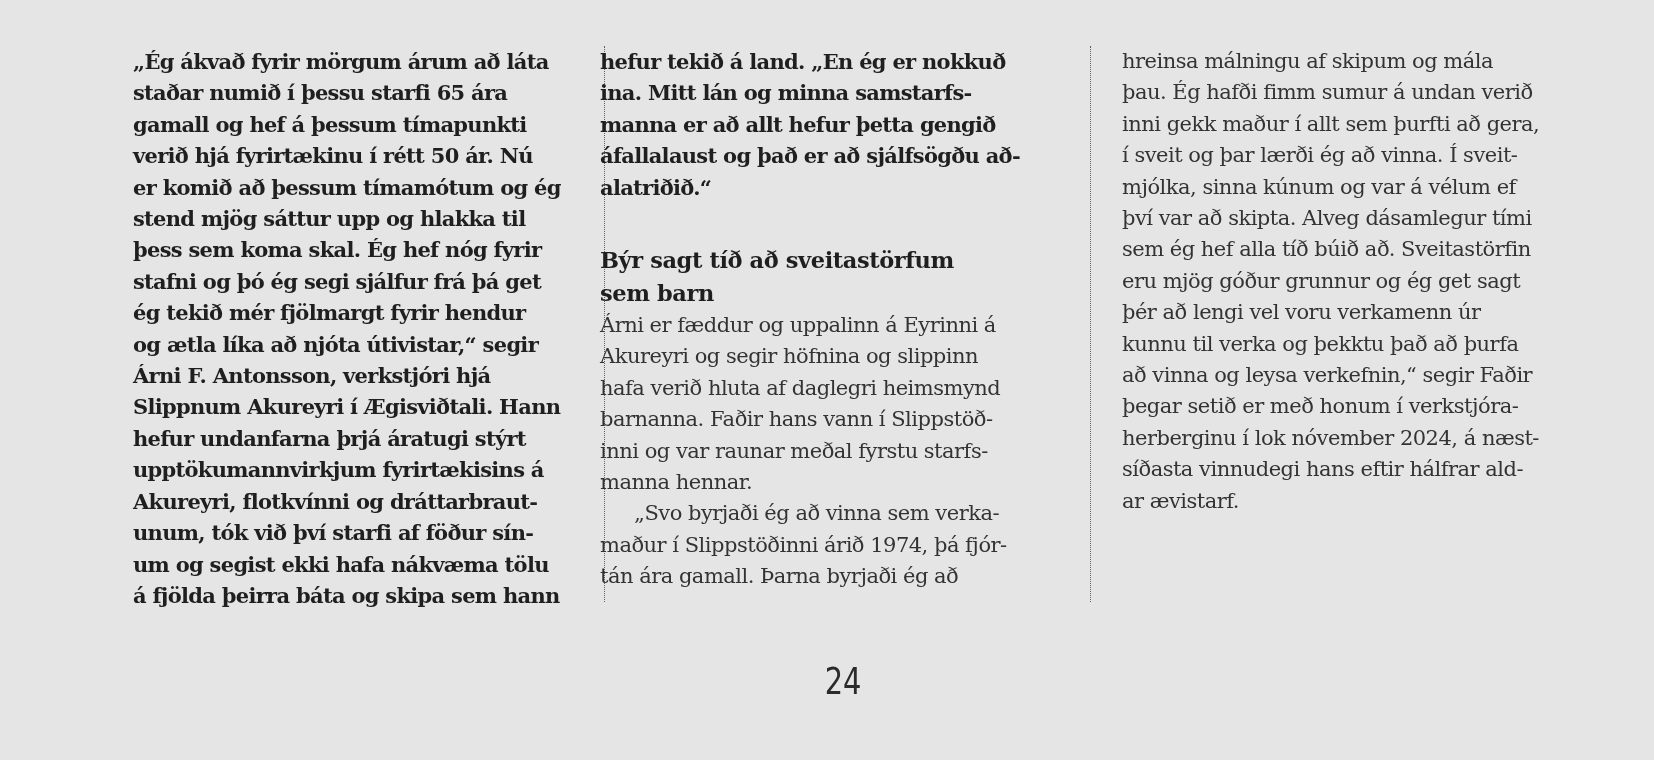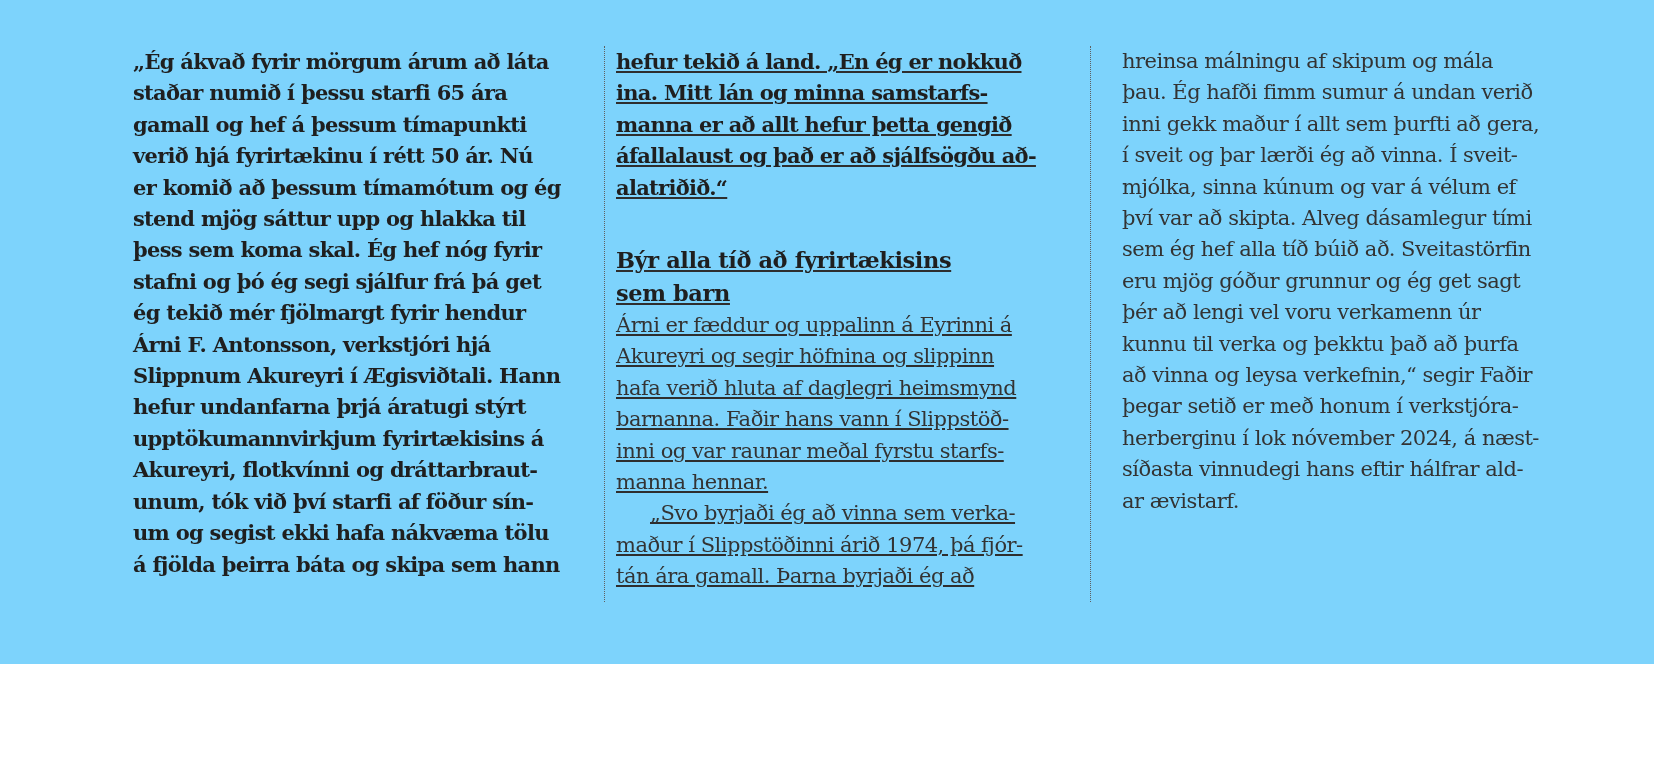--- a/index.html
+++ b/index.html
@@ -1,30 +1,30 @@
 <!DOCTYPE html>
 <html><head>
 <meta charset="utf-8">
 <style>
   html, body { margin: 0; padding: 0; background: #ffffff; }
   .page {
     position: relative;
     width: 1654px;
-    height: 664px;
-    background: #7dd3fc;
+    height: 760px;
+    background: #e5e5e5;
     overflow: hidden;
     font-family: "DejaVu Serif", serif;
     color: #2e2e2e;
   }
   .col {
     position: absolute;
     top: 46px;
   }
   .col-1 { left: 133px; width: 462px; }
-  .col-2 { left: 616px; width: 448px; text-decoration: underline; }
+  .col-2 { left: 600px; width: 448px; }
   .col-3 { left: 1122px; width: 450px; }
   .line {
     font-size: 21px;
     line-height: 31.4px;
     letter-spacing: -0.5px;
     white-space: nowrap;
     color: #333333;
   }
   .block.bold .line {
     font-weight: 700;
@@ -71,20 +71,21 @@
       <div class="block paragraph bold">
         <div class="line">„Ég ákvað fyrir mörgum árum að láta</div>
         <div class="line">staðar numið í þessu starfi 65 ára</div>
         <div class="line">gamall og hef á þessum tímapunkti</div>
         <div class="line">verið hjá fyrirtækinu í rétt 50 ár. Nú</div>
         <div class="line">er komið að þessum tímamótum og ég</div>
         <div class="line">stend mjög sáttur upp og hlakka til</div>
         <div class="line">þess sem koma skal. Ég hef nóg fyrir</div>
         <div class="line">stafni og þó ég segi sjálfur frá þá get</div>
         <div class="line">ég tekið mér fjölmargt fyrir hendur</div>
+        <div class="line">og ætla líka að njóta útivistar,“ segir</div>
         <div class="line">Árni F. Antonsson, verkstjóri hjá</div>
         <div class="line">Slippnum Akureyri í Ægisviðtali. Hann</div>
         <div class="line">hefur undanfarna þrjá áratugi stýrt</div>
         <div class="line">upptökumannvirkjum fyrirtækisins á</div>
         <div class="line">Akureyri, flotkvínni og dráttarbraut-</div>
         <div class="line">unum, tók við því starfi af föður sín-</div>
         <div class="line">um og segist ekki hafa nákvæma tölu</div>
         <div class="line">á fjölda þeirra báta og skipa sem hann</div>
       </div>
     </div>
@@ -93,21 +94,21 @@
 
   <div class="col col-2">
       <div class="block paragraph bold">
         <div class="line">hefur tekið á land. „En ég er nokkuð</div>
         <div class="line">ina. Mitt lán og minna samstarfs-</div>
         <div class="line">manna er að allt hefur þetta gengið</div>
         <div class="line">áfallalaust og það er að sjálfsögðu að-</div>
         <div class="line">alatriðið.“</div>
       </div>
       <div class="block heading bold">
-        <div class="line">Býr alla tíð að fyrirtækisins</div>
+        <div class="line">Býr sagt tíð að sveitastörfum</div>
         <div class="line">sem barn</div>
       </div>
       <div class="block paragraph">
         <div class="line">Árni er fæddur og uppalinn á Eyrinni á</div>
         <div class="line">Akureyri og segir höfnina og slippinn</div>
         <div class="line">hafa verið hluta af daglegri heimsmynd</div>
         <div class="line">barnanna. Faðir hans vann í Slippstöð-</div>
         <div class="line">inni og var raunar meðal fyrstu starfs-</div>
         <div class="line">manna hennar.</div>
       </div>

